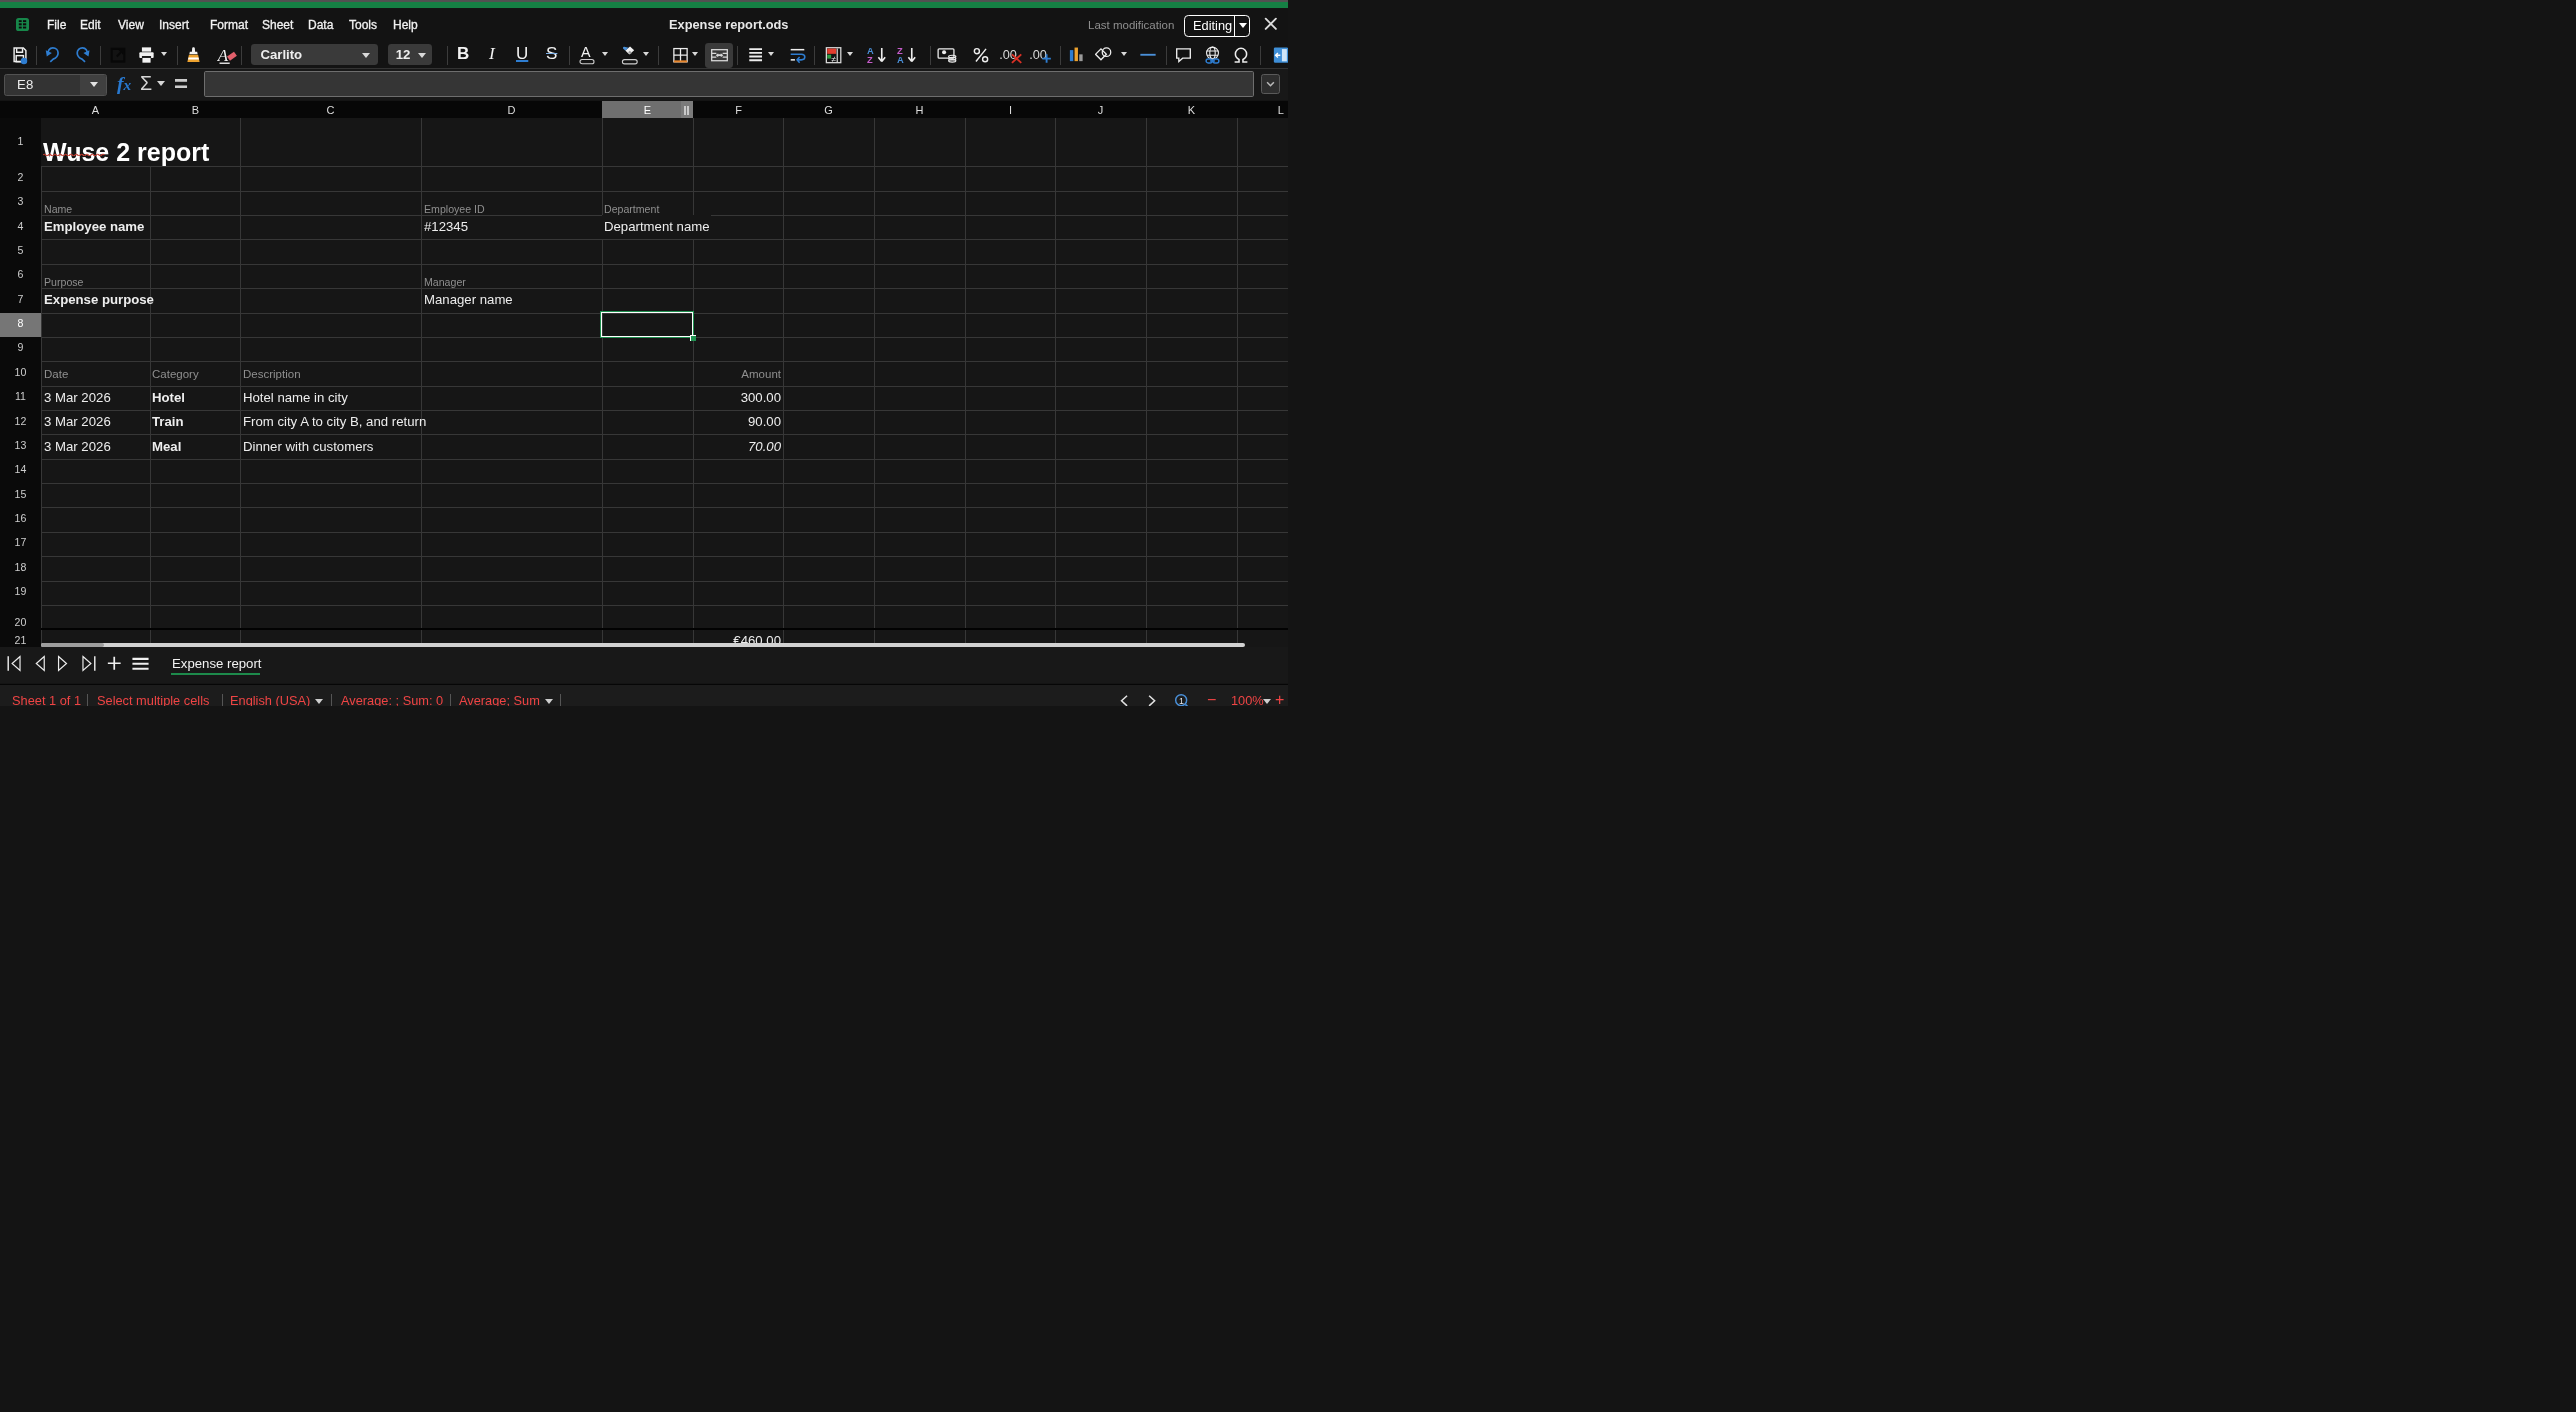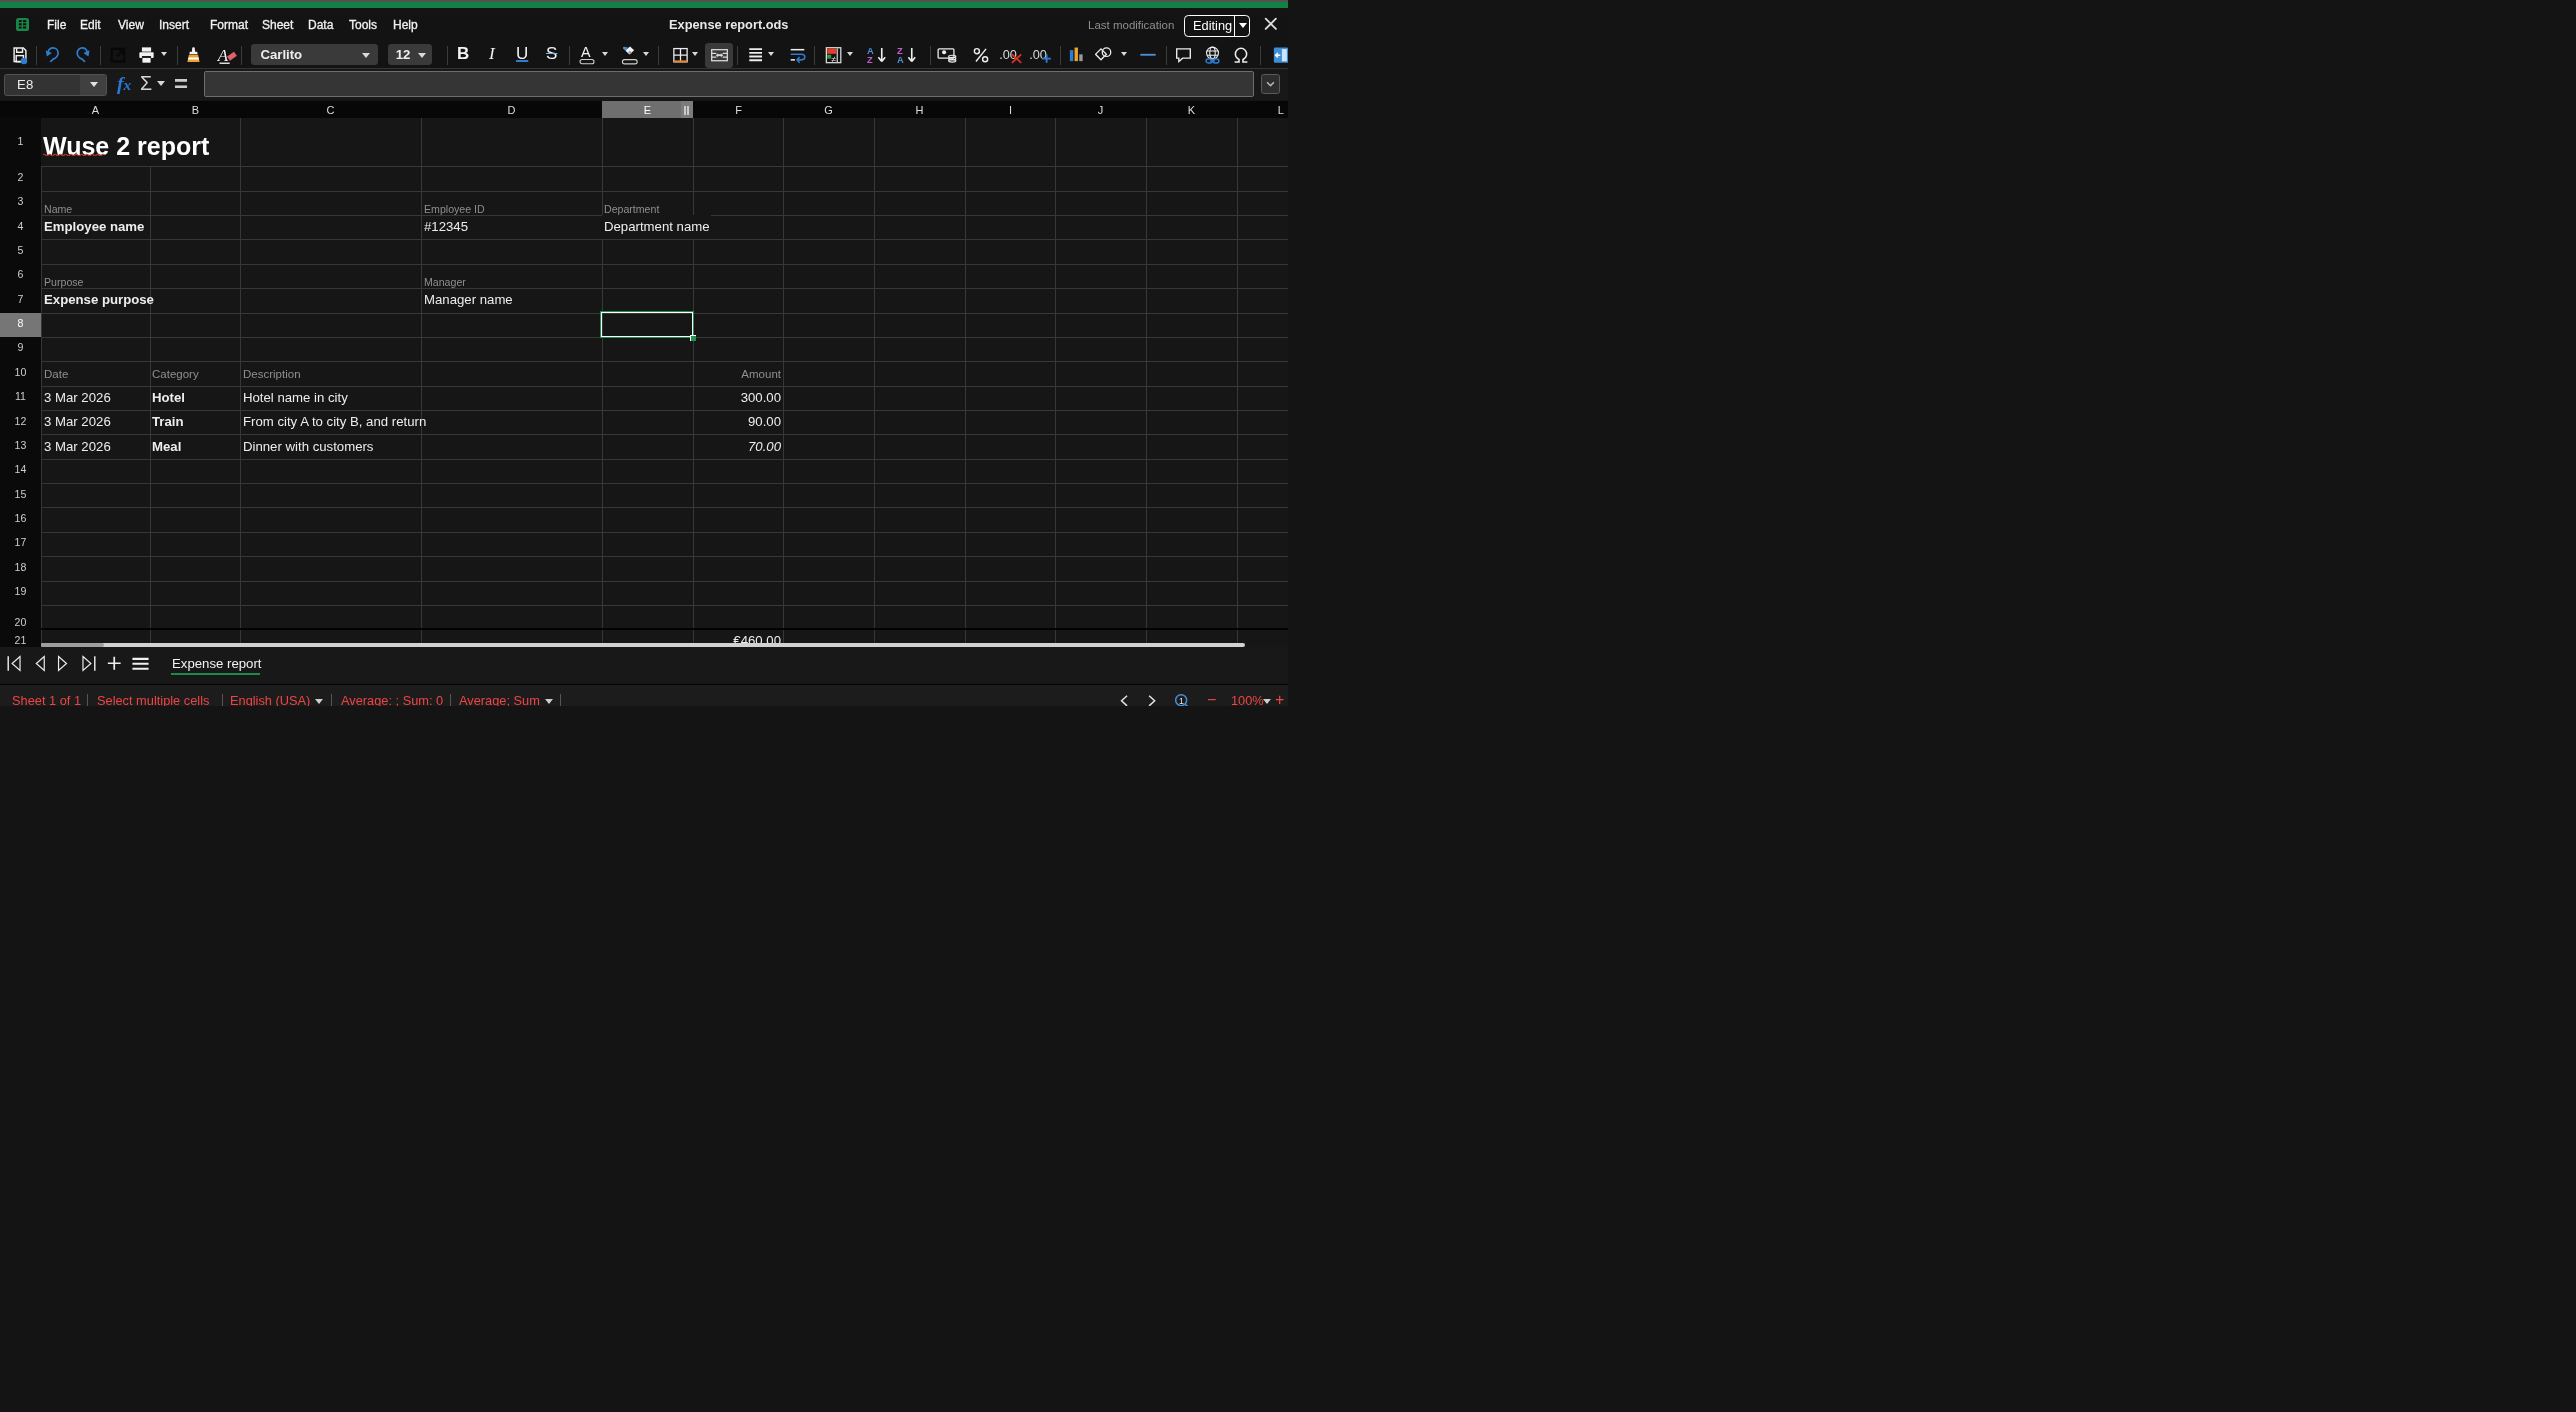--- a/index.html
+++ b/index.html
@@ -396,21 +396,21 @@
   <div class="rlbl" style="top:370px;">15</div>
   <div class="rlbl" style="top:394px;">16</div>
   <div class="rlbl" style="top:418px;">17</div>
   <div class="rlbl" style="top:443px;">18</div>
   <div class="rlbl" style="top:467px;">19</div>
   <div class="rlbl" style="top:498px;">20</div>
   <div class="rlbl" style="top:516px;">21</div>
   <div class="abs" style="left:41px;top:0.4px;width:198px;height:48px;background:#161616;"></div>
   <div class="abs" style="left:602px;top:97px;width:109px;height:24px;background:#161616;"></div>
 
-  <div class="cell" style="left:43px;top:11px;font-size:25px;font-weight:700;color:#fff;height:34px;line-height:34px;">Wuse 2 report</div>
+  <div class="cell" style="left:43px;top:17px;font-size:25px;font-weight:700;color:#fff;height:34px;line-height:34px;">Wuse 2 report</div>
   <svg class="abs" style="left:43px;top:34px;" width="64" height="3.9" viewBox="0 0 43.2 4" preserveAspectRatio="none">
     <path d="M0 3.1 Q0.9 1.3 1.8 3.1 T3.6 3.1 T5.4 3.1 T7.2 3.1 T9 3.1 T10.8 3.1 T12.6 3.1 T14.4 3.1 T16.2 3.1 T18 3.1 T19.8 3.1 T21.6 3.1 T23.4 3.1 T25.2 3.1 T27 3.1 T28.8 3.1 T30.6 3.1 T32.4 3.1 T34.2 3.1 T36 3.1 T37.8 3.1 T39.6 3.1 T41.4 3.1" fill="none" stroke="#c43a2e" stroke-width="0.9"></path>
   </svg>
 
   <div class="cell lab" style="left:44px;top:81px;">Name</div>
   <div class="cell lab" style="left:424px;top:81px;">Employee ID</div>
   <div class="cell lab" style="left:604px;top:81px;">Department</div>
   <div class="cell bold" style="left:44px;top:99px;">Employee name</div>
   <div class="cell" style="left:424px;top:99px;">#12345</div>
   <div class="cell" style="left:604px;top:99px;">Department name</div>

